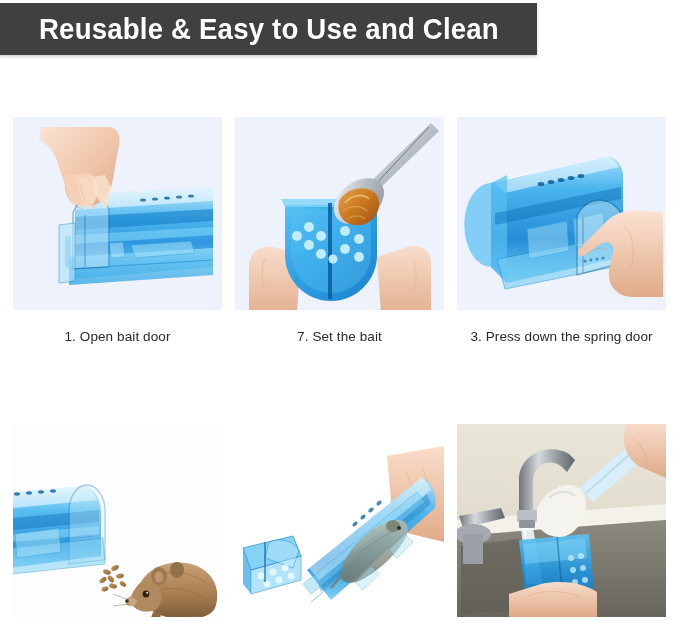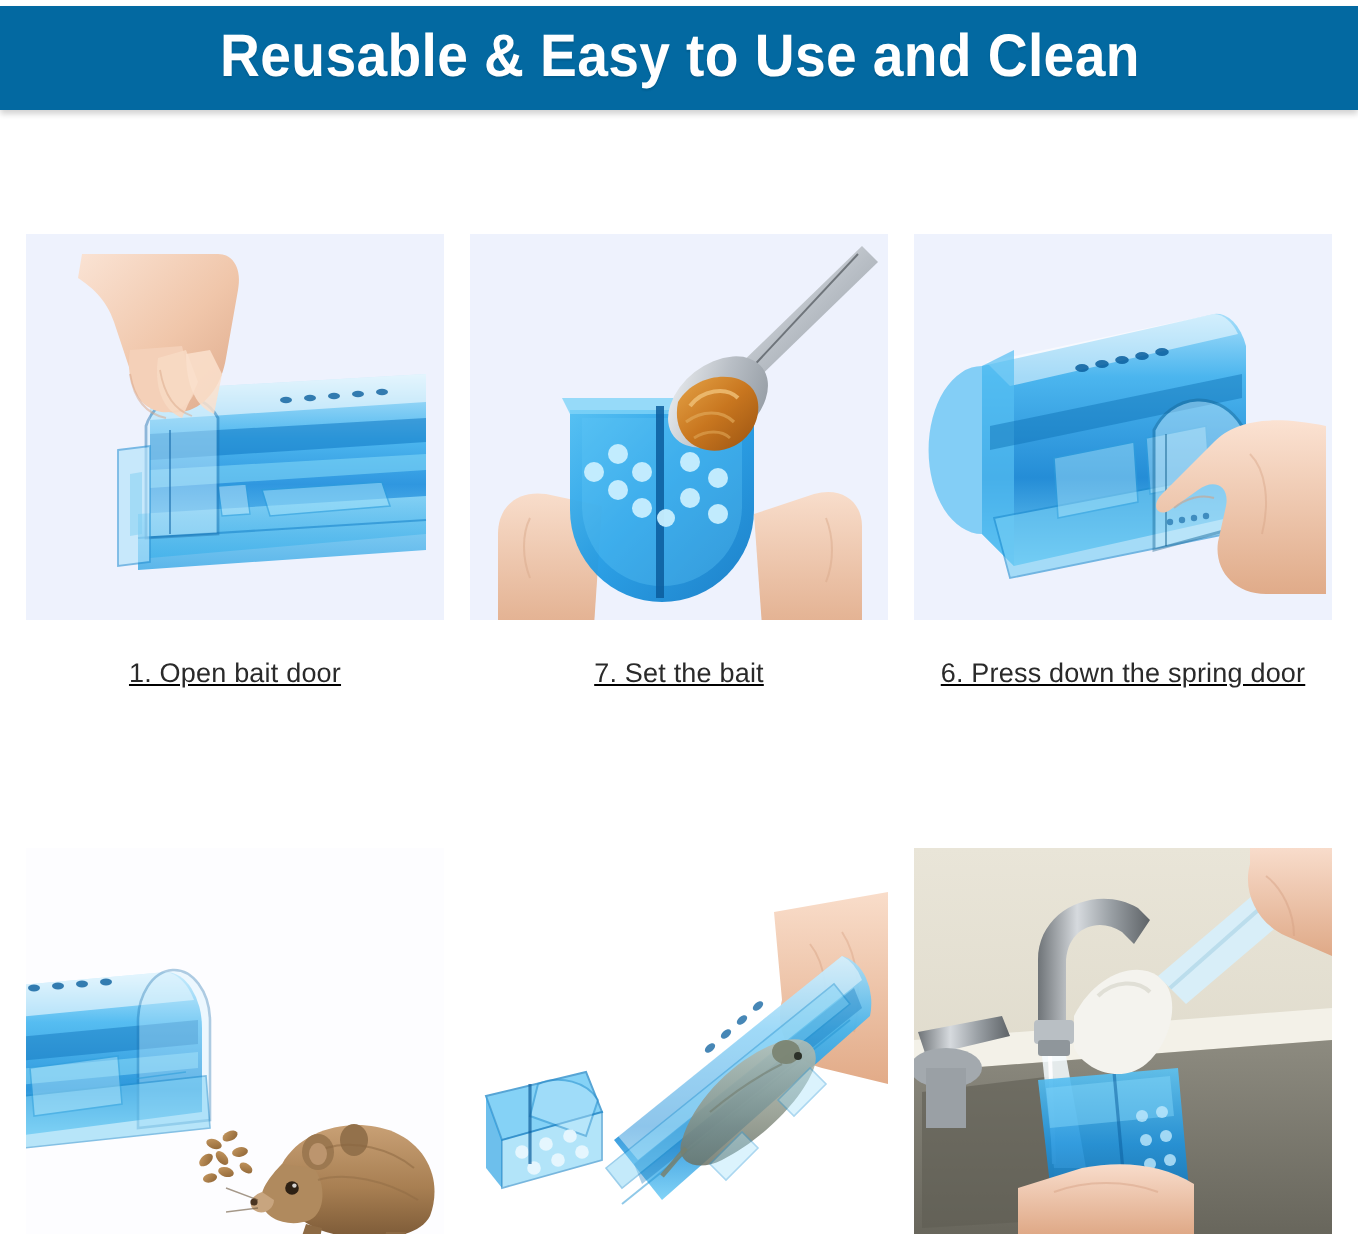--- a/index.html
+++ b/index.html
@@ -13,23 +13,23 @@
     font-family: "Liberation Sans", sans-serif;
     overflow: hidden;
     position: relative;
   }
 
   
   .banner {
     position: absolute;
     left: 0;
     top: 3px;
-    width: 679px;
+    width: 537px;
     height: 52px;
-    background: #0369a1;
+    background: #404040;
     display: flex;
     align-items: center;
     justify-content: center;
     box-shadow: 0 2px 3px rgba(0,0,0,0.18);
   }
   .banner-title {
     color: #ffffff;
     font-family: "Liberation Sans Narrow", "Liberation Sans", sans-serif;
     font-size: 30px;
     font-weight: bold;
@@ -43,21 +43,21 @@
   .steps {
     position: absolute;
     left: 13px;
     top: 117px;
     width: 653px;
     display: grid;
     grid-template-columns: 209px 209px 209px;
     grid-column-gap: 13px;
     grid-row-gap: 0px;
   }
-  .step { width: 209px; text-decoration: underline; }
+  .step { width: 209px; }
   .step.row2 { margin-top: 80px; }
 
   .photo {
     width: 209px;
     height: 193px;
     background: #eef2fd;
     position: relative;
     overflow: hidden;
   }
   .photo.white-bg { background: #ffffff; }
@@ -254,21 +254,21 @@
           <circle cx="134" cy="143" r="1.6"></circle>
           <circle cx="140" cy="142" r="1.6"></circle>
           <circle cx="146" cy="141" r="1.6"></circle>
         </g>
 
         <path d="M206 96 L206 180 L176 180 C160 180 150 168 152 154 L156 136 C158 126 150 122 142 128 L128 138 C122 142 118 136 124 130 L150 104 C160 94 176 90 206 96 Z" fill="url(#g3skin)"></path>
         <path d="M130 137 C136 132 144 130 150 132" stroke="#d49f81" stroke-width="1" fill="none" opacity="0.55"></path>
         <path d="M168 110 C176 118 178 134 174 150" stroke="#d49f81" stroke-width="1" fill="none" opacity="0.4"></path>
       </svg>
     </div>
-    <div class="caption">6. Press down the spring door</div>
+    <div class="caption">3. Press down the spring door</div>
   </div>
 
   <div class="step row2">
     <div class="photo white-bg">
       <svg viewBox="0 0 209 193">
         <defs>
           <linearGradient id="g4body" x1="0" y1="0" x2="0" y2="1">
             <stop offset="0%" stop-color="#bfe9fc"></stop>
             <stop offset="30%" stop-color="#47b7f0"></stop>
             <stop offset="70%" stop-color="#1b8ed8"></stop>

